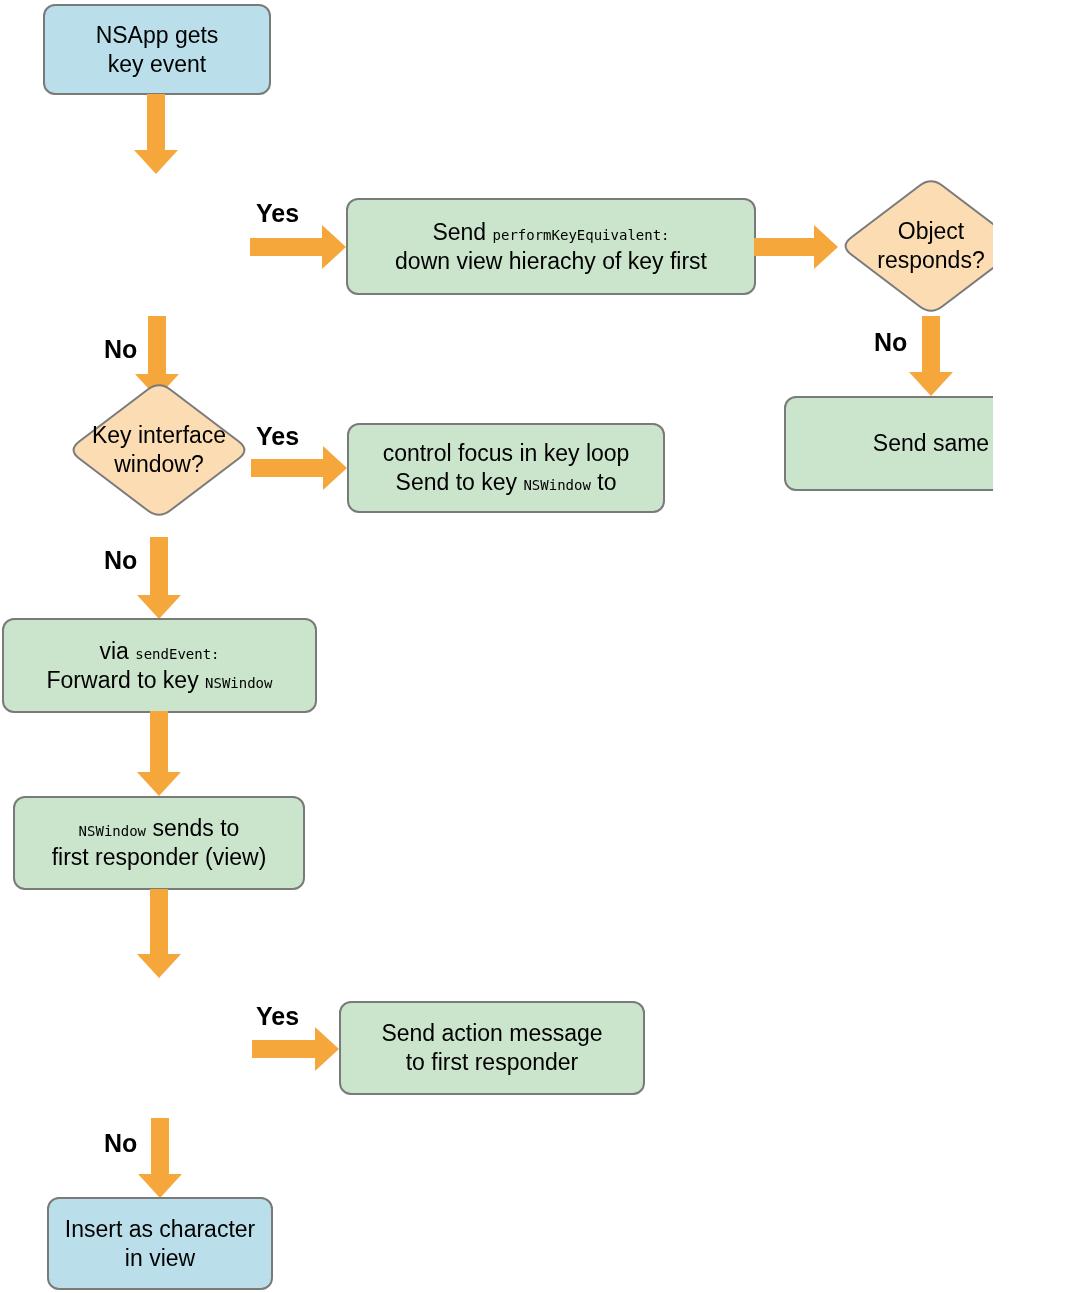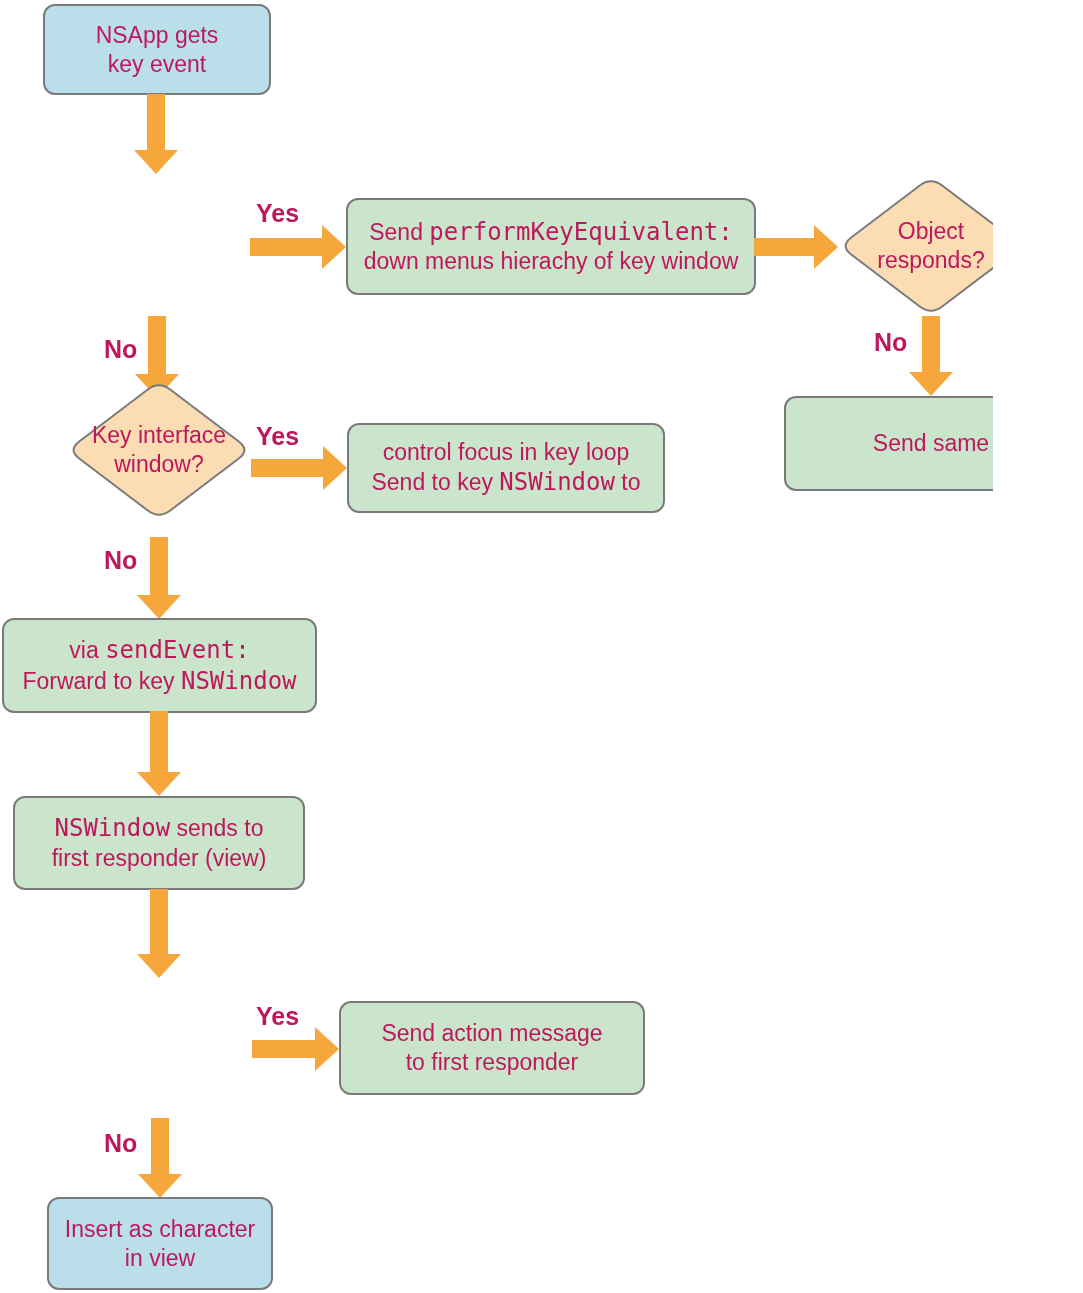--- a/index.html
+++ b/index.html
@@ -5,34 +5,34 @@
   :root{
     --arrow:#f5a73c;
     --shape-border:#7a7a7a;
     --blue:#badfeb;
     --green:#cbe5cc;
     --peach:#fbdcb3;
   }
   html,body{margin:0;padding:0;background:#ffffff;}
   .canvas{
     position:relative;width:993px;height:1293px;background:#ffffff;
-    font-family:"Liberation Sans",sans-serif;color:#be185d;overflow:hidden;
+    font-family:"Liberation Sans",sans-serif;color:#000000;overflow:hidden;
   }
   .node{
     position:absolute;display:flex;align-items:center;justify-content:center;
     text-align:center;font-size:23px;line-height:1.26;box-sizing:border-box;
   }
   .rect{border:2px solid var(--shape-border);border-radius:12px;}
   .blue{background:var(--blue);}
   .green{background:var(--green);}
   .diamond{background:transparent;border:none;}
   .diamond svg{position:absolute;left:0;top:0;width:100%;height:100%;}
   .diamond path{fill:var(--peach);stroke:var(--shape-border);stroke-width:2;}
   .node-text{position:relative;}
-  .mono{font-family:"DejaVu Sans Mono",monospace;font-size:24px;}
+  .mono{font-family:"DejaVu Sans Mono",monospace;font-size:14px;}
   .edge-label{position:absolute;font-weight:bold;font-size:25px;line-height:1;}
   .arrow{position:absolute;}
   .arrow .shaft{position:absolute;background:var(--arrow);}
   .arrow .head{position:absolute;width:0;height:0;}
   .arrow.down{width:44px;}
   .arrow.down .shaft{left:13px;top:0;width:18px;height:calc(100% - 23px);}
   .arrow.down .head{left:0;bottom:0;border-left:22px solid transparent;border-right:22px solid transparent;border-top:24px solid var(--arrow);}
   .arrow.right{height:44px;}
   .arrow.right .shaft{left:0;top:13px;height:18px;width:calc(100% - 23px);}
   .arrow.right .head{right:0;top:0;border-top:22px solid transparent;border-bottom:22px solid transparent;border-left:24px solid var(--arrow);}
@@ -57,21 +57,21 @@
 
   <div class="edge-label" style="left:256px;top:201px">Yes</div>
   <div class="arrow right" style="left:250px;top:225px;width:96px">
     <div class="shaft"></div>
     <div class="head"></div>
   </div>
 
   <div class="node rect green" style="left:346px;top:198px;width:410px;height:97px">
     <div class="node-text">
       <div><span>Send </span><span class="mono">performKeyEquivalent:</span></div>
-      <div>down menus hierachy of key window</div>
+      <div>down view hierachy of key first</div>
     </div>
   </div>
 
   <div class="arrow right" style="left:754px;top:225px;width:84px">
     <div class="shaft"></div>
     <div class="head"></div>
   </div>
 
   <div class="node diamond" style="left:838px;top:175px;width:186px;height:142px">
     <svg viewBox="0 0 186 142">

